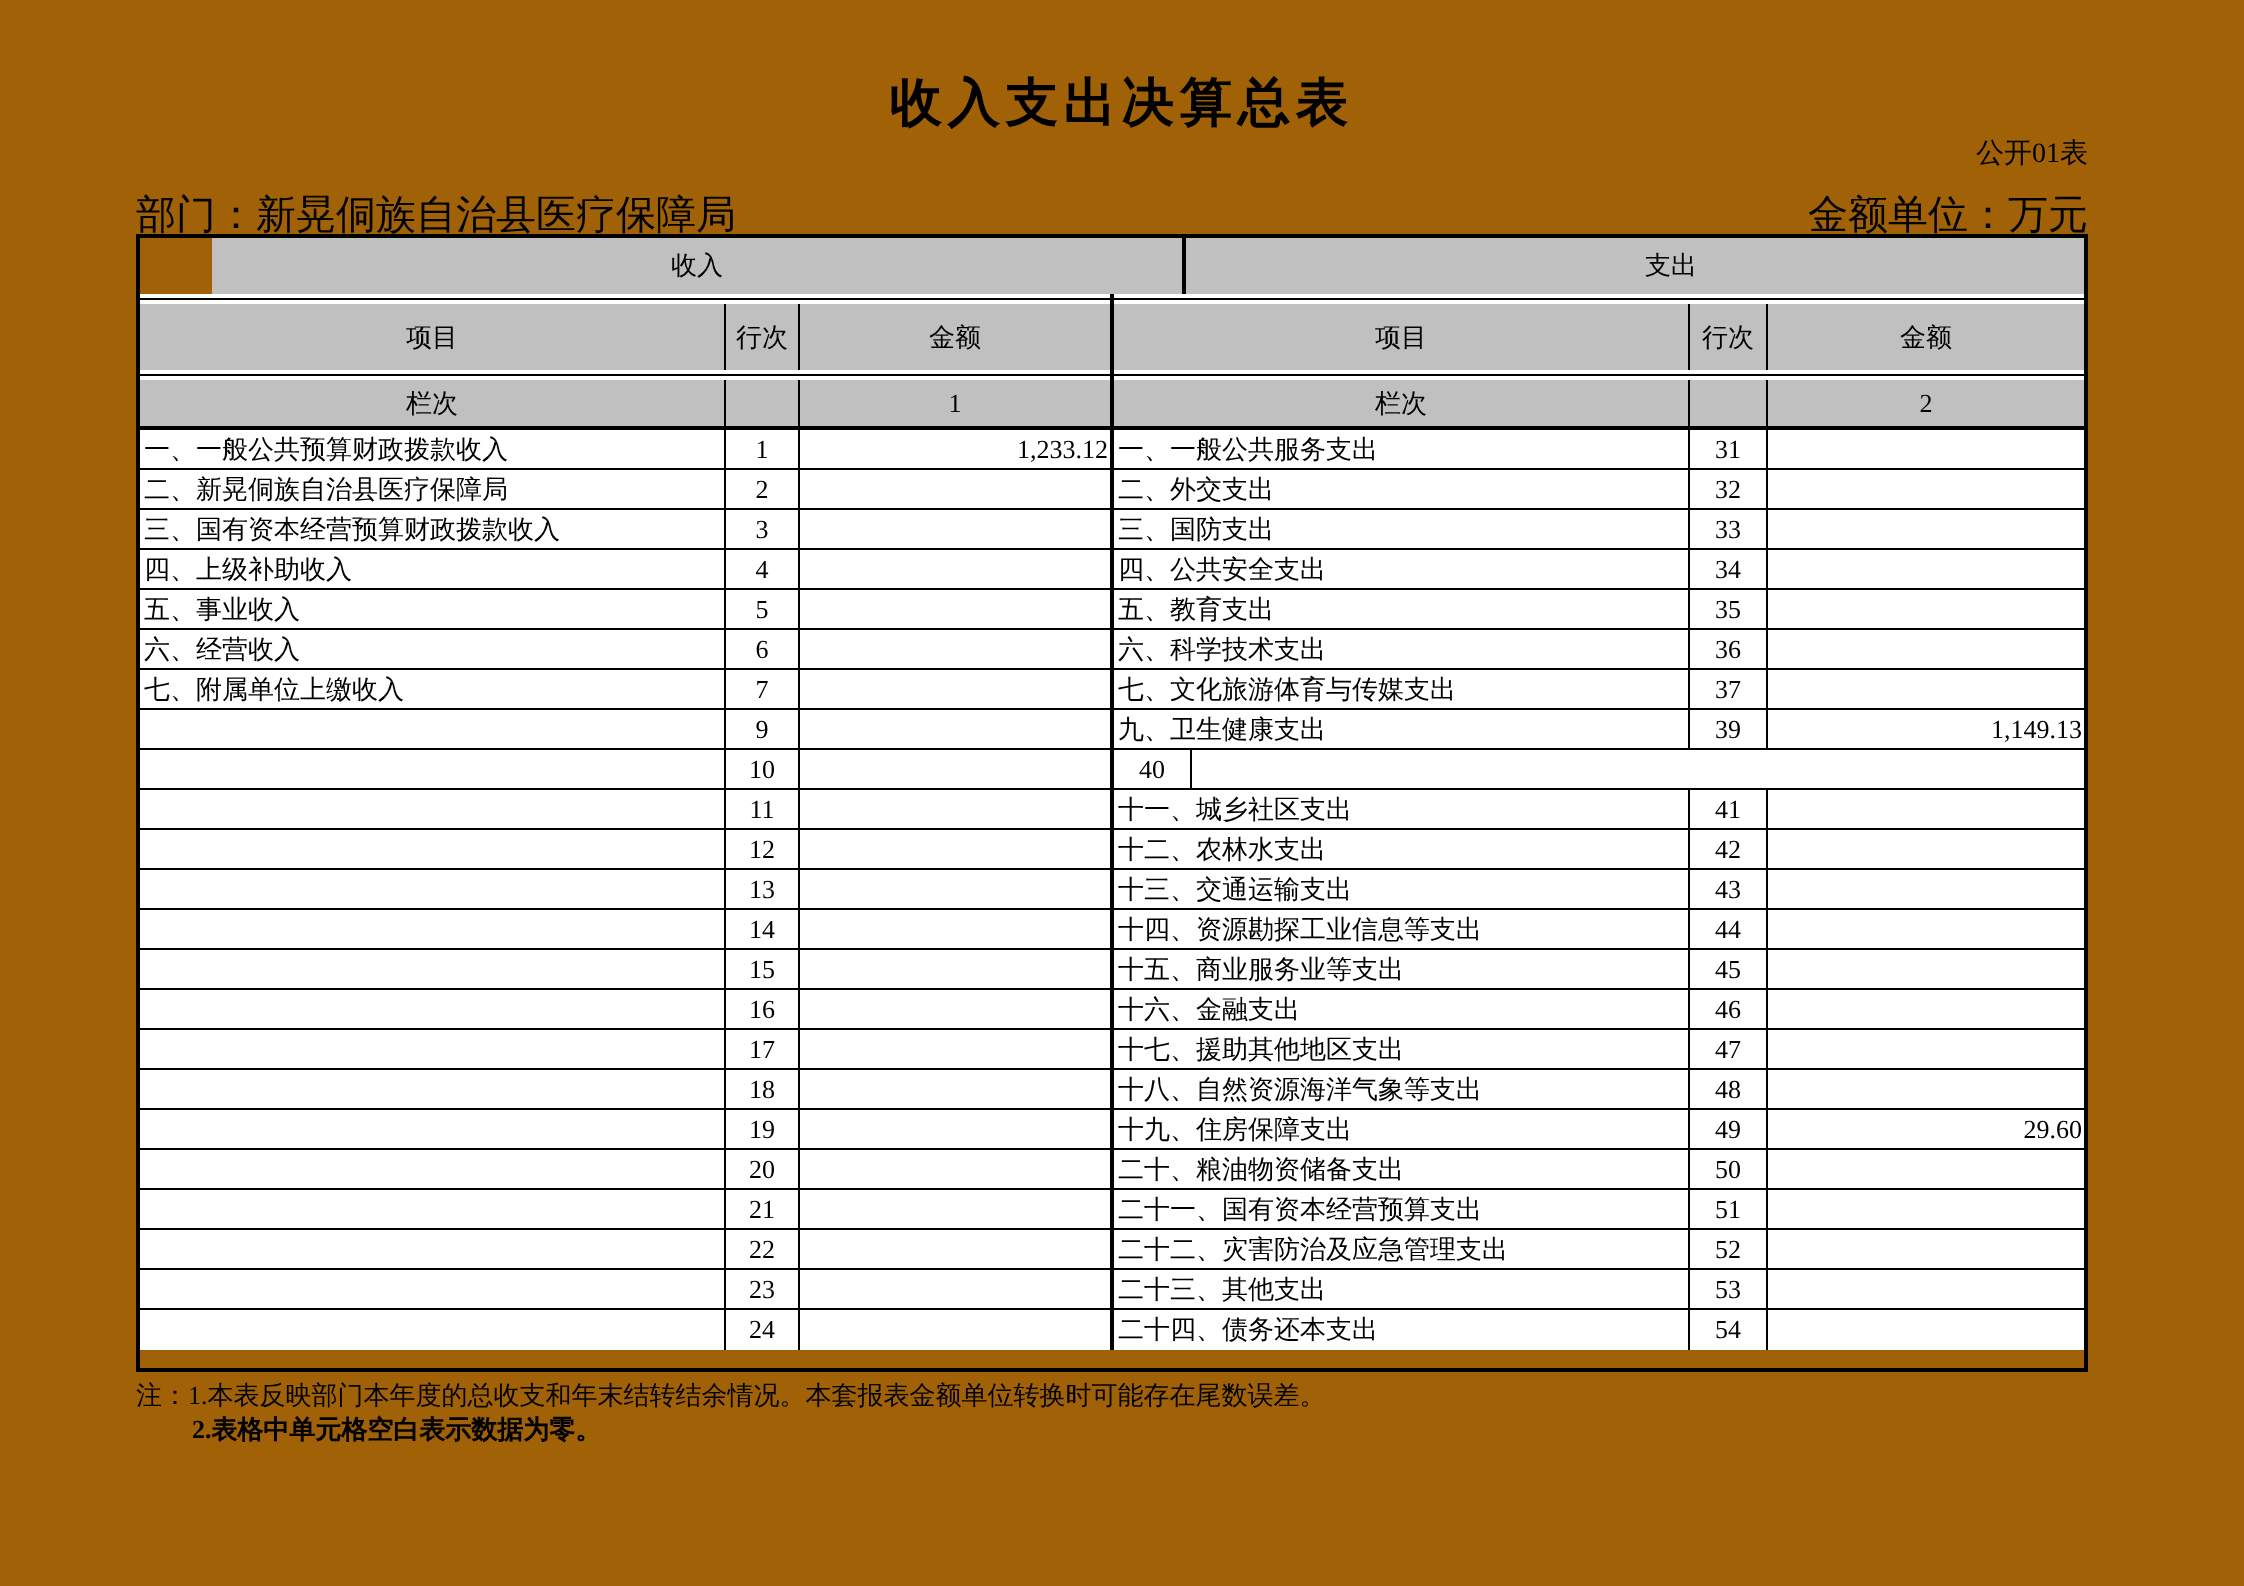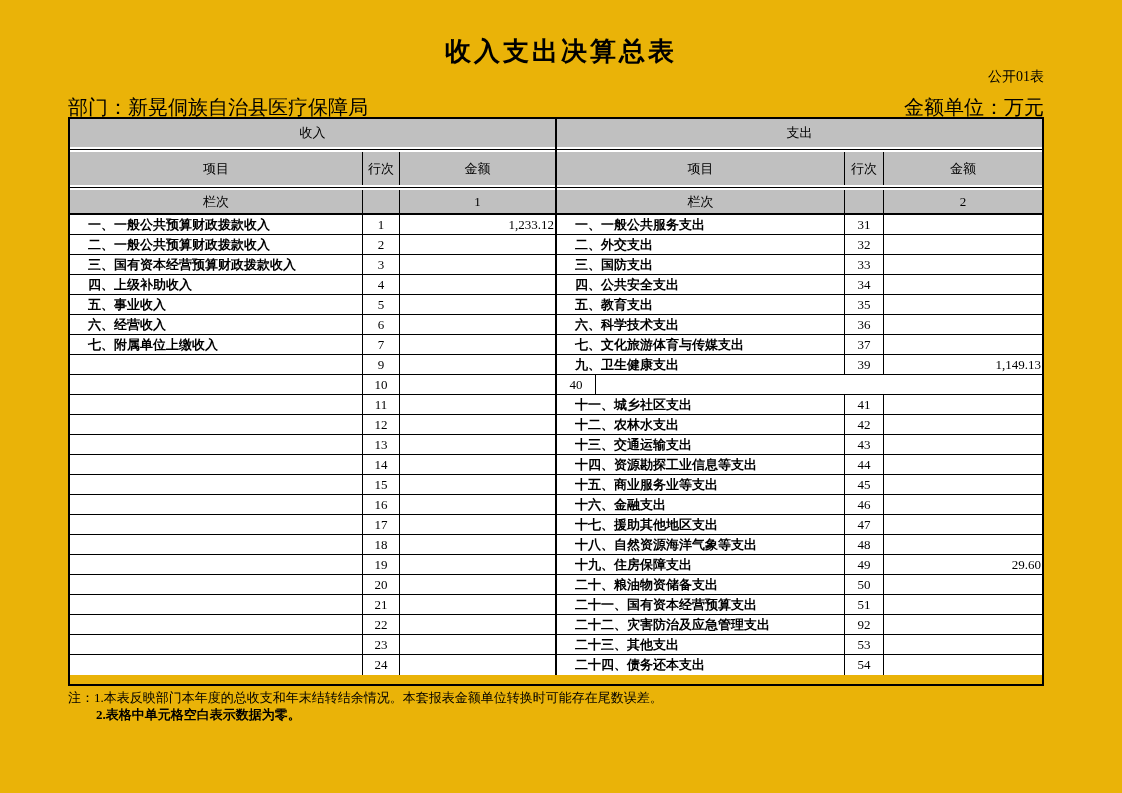--- a/index.html
+++ b/index.html
@@ -4,21 +4,21 @@
 <style>
   * { margin:0; padding:0; box-sizing:border-box; }
   html,body { background:#ffffff; }
   body {
     font-family: "Liberation Serif", "DejaVu Serif", serif;
     color:#000;
   }
   .page {
     position:relative;
     width:1122px; height:793px;
-    background:#eab308;
+    background:#a16207;
     overflow:hidden;
   }
   .title {
     position:absolute; left:0; top:34px; width:1122px;
     text-align:center;
     font-size:26px; font-weight:bold; letter-spacing:3px;
   }
   .table-code {
     position:absolute; left:68px; top:68px; width:976px;
     text-align:right; font-size:14px;
@@ -28,21 +28,21 @@
     display:flex; justify-content:space-between;
     font-size:20px;
   }
   .tbl {
     position:absolute; left:68px; top:117px;
     width:976px; height:569px;
     border:2px solid var(--border, #000);
     font-size:13px;
   }
   .band { display:flex; background:var(--header-bg, #c0c0c0); }
-  .band-1 { height:28px; }
+  .band-1 { height:28px;margin-left:36px; }
   .band-2 { height:33px; }
   .band-3 { height:25px; border-bottom:2px solid var(--border, #000); }
   .gap {
     height:5px; width:100%;
     background:linear-gradient(to bottom, #fff 0px, #fff 2px, #000 2px, #000 3px, #fff 3px, #fff 5px);
     display:flex;
   }
   .gap .g-left { width:485px; }
   .gap .g-right { width:485px; }
   .divider { width:2px; background:var(--border, #000); flex:none; }
@@ -54,21 +54,21 @@
   .w-item-r { width:288px; border-right:1px solid var(--border,#000); }
   .w-row-r  { width:39px;  border-right:1px solid var(--border,#000); }
   .w-amt-r  { width:158px; }
   .rows { background:#fff; }
   .drow {
     display:flex; height:20px;
     border-bottom:1px solid var(--border,#000);
   }
   .drow:last-child { border-bottom:none; }
   .drow .cell { height:100%; overflow:hidden; white-space:nowrap; }
-  .c-item { justify-content:flex-start; padding-left:18px;font-weight:bold; }
+  .c-item { justify-content:flex-start; padding-left:2px; }
   .c-amt  { justify-content:flex-end; padding-right:1px; }
   .notes {
     position:absolute; left:68px; top:689px; width:1000px;
     font-size:13px; line-height:17px;
   }
   .note-2 { padding-left:28px;font-weight:bold; }
 </style>
 </head>
 <body>
 
@@ -127,21 +127,21 @@
         <div class="drow">
           <div class="cell w-item-l c-item">一、一般公共预算财政拨款收入</div>
           <div class="cell w-row-l">1</div>
           <div class="cell w-amt-l c-amt">1,233.12</div>
           <div class="divider"></div>
           <div class="cell w-item-r c-item">一、一般公共服务支出</div>
           <div class="cell w-row-r">31</div>
           <div class="cell w-amt-r c-amt"></div>
         </div>
         <div class="drow">
-          <div class="cell w-item-l c-item">二、一般公共预算财政拨款收入</div>
+          <div class="cell w-item-l c-item">二、新晃侗族自治县医疗保障局</div>
           <div class="cell w-row-l">2</div>
           <div class="cell w-amt-l c-amt"></div>
           <div class="divider"></div>
           <div class="cell w-item-r c-item">二、外交支出</div>
           <div class="cell w-row-r">32</div>
           <div class="cell w-amt-r c-amt"></div>
         </div>
         <div class="drow">
           <div class="cell w-item-l c-item">三、国有资本经营预算财政拨款收入</div>
           <div class="cell w-row-l">3</div>
@@ -302,21 +302,21 @@
           <div class="cell w-item-r c-item">二十一、国有资本经营预算支出</div>
           <div class="cell w-row-r">51</div>
           <div class="cell w-amt-r c-amt"></div>
         </div>
         <div class="drow">
           <div class="cell w-item-l c-item"></div>
           <div class="cell w-row-l">22</div>
           <div class="cell w-amt-l c-amt"></div>
           <div class="divider"></div>
           <div class="cell w-item-r c-item">二十二、灾害防治及应急管理支出</div>
-          <div class="cell w-row-r">92</div>
+          <div class="cell w-row-r">52</div>
           <div class="cell w-amt-r c-amt"></div>
         </div>
         <div class="drow">
           <div class="cell w-item-l c-item"></div>
           <div class="cell w-row-l">23</div>
           <div class="cell w-amt-l c-amt"></div>
           <div class="divider"></div>
           <div class="cell w-item-r c-item">二十三、其他支出</div>
           <div class="cell w-row-r">53</div>
           <div class="cell w-amt-r c-amt"></div>

